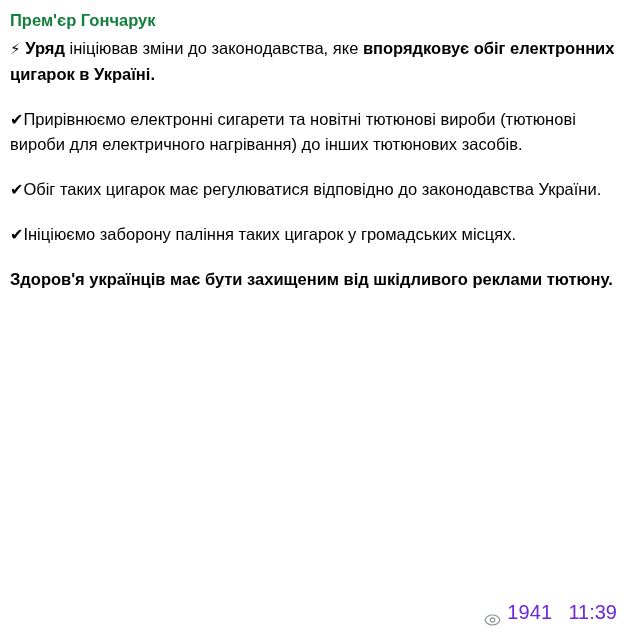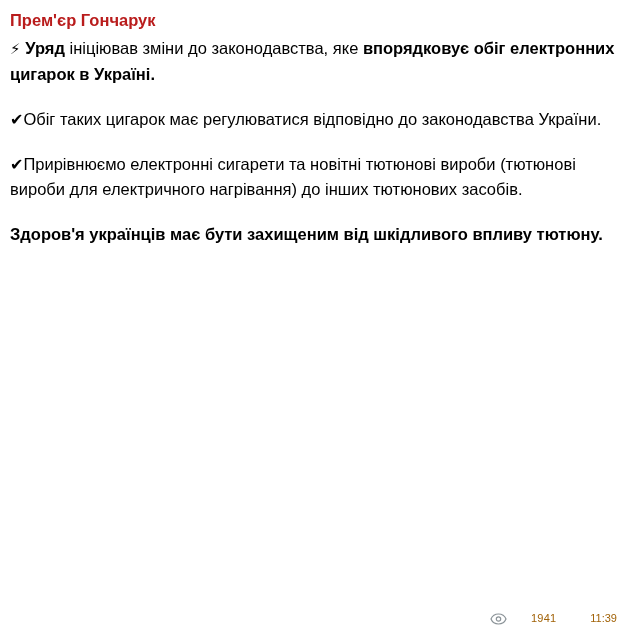--- a/index.html
+++ b/index.html
@@ -15,21 +15,21 @@
     overflow: hidden;
   }
   .message {
     position: relative;
     width: 631px;
     height: 632px;
     box-sizing: border-box;
     padding: 10px 14px 0 10px;
   }
   .channel-title {
-    color: #b91c1c;
+    color: #15803d;
     font-weight: bold;
     font-size: 16.5px;
     line-height: 20px;
     margin: 0 0 6px 0;
   }
   .para {
     font-size: 16.5px;
     line-height: 25px;
     margin: 0 0 20px 0;
     word-wrap: break-word;
@@ -50,23 +50,23 @@
     font-family: "DejaVu Sans", sans-serif;
     font-size: 15px;
     color: #e8453c;
   }
   .meta {
     position: absolute;
     right: 14px;
     bottom: 8px;
     display: flex;
     align-items: center;
-    gap: 24px;
-    color: #a16207;
-    font-size: 11px;
+    gap: 6px;
+    color: #6d28d9;
+    font-size: 20px;
   }
   .eye-icon {
     display: inline-block;
     width: 17px;
     height: 12px;
     position: relative;
     top: 1px;
   }
   .views-count {
     letter-spacing: 0.2px;
@@ -77,23 +77,24 @@
 </style>
 </head>
 <body>
 
 <div class="message">
 
   <div class="channel-title">Прем'єр Гончарук</div>
 
   <div class="body">
       <div class="para"><span class="emoji">⚡ </span><span class="bold">Уряд</span><span> ініціював зміни до законодавства, яке </span><span class="bold">впорядковує обіг електронних цигарок в Україні.</span></div>
+      <div class="para"><span class="check">✔</span><span>Прирівнюємо електронні сигарети та новітні тютюнові вироби (тютюнові вироби для електричного нагрівання) до інших тютюнових засобів.</span></div>
       <div class="para"><span class="check">✔</span><span>Обіг таких цигарок має регулюватися відповідно до законодавства України.</span></div>
-      <div class="para"><span class="check">✔</span><span>Прирівнюємо електронні сигарети та новітні тютюнові вироби (тютюнові вироби для електричного нагрівання) до інших тютюнових засобів.</span></div>
-      <div class="para"><span class="bold">Здоров'я українців має бути захищеним від шкідливого впливу тютюну.</span></div>
+      <div class="para"><span class="check">✔</span><span>Ініціюємо заборону паління таких цигарок у громадських місцях.</span></div>
+      <div class="para"><span class="bold">Здоров'я українців має бути захищеним від шкідливого реклами тютюну.</span></div>
     </div>
 
   <div class="meta">
     <span class="eye-icon">
       <svg viewBox="0 0 17 12" width="17" height="12" aria-hidden="true">
         <path d="M8.5 1C4.9 1 2 3.6 1 6c1 2.4 3.9 5 7.5 5s6.5-2.6 7.5-5c-1-2.4-3.9-5-7.5-5z" fill="none" stroke="#8b9398" stroke-width="1.2"></path>
         <circle cx="8.5" cy="6" r="2.2" fill="none" stroke="#8b9398" stroke-width="1.2"></circle>
       </svg>
     </span>
     <span class="views-count">1941</span>

